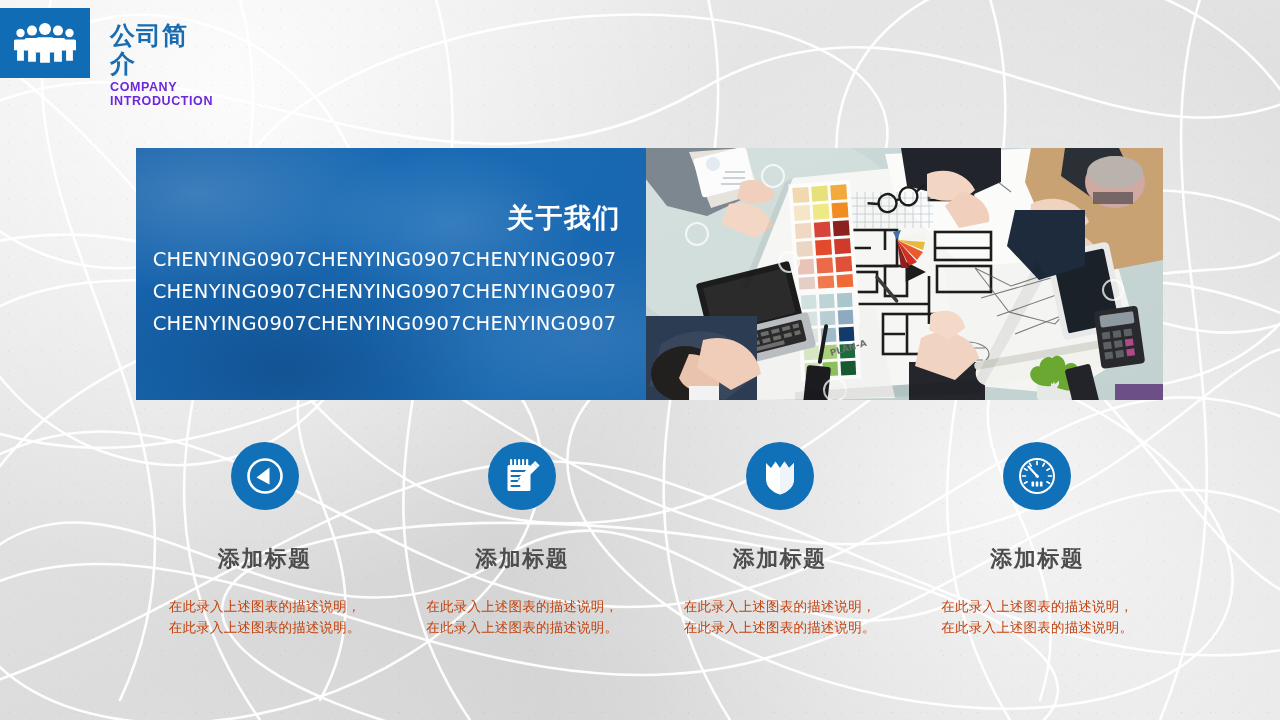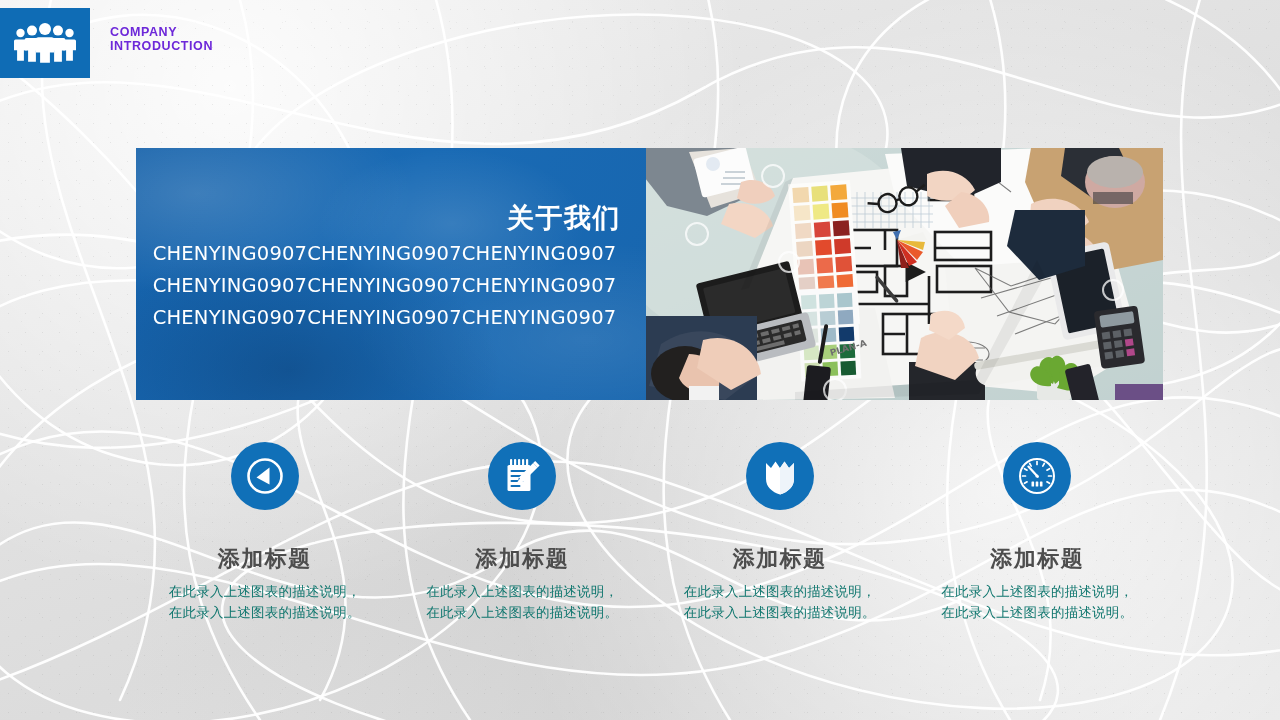--- a/index.html
+++ b/index.html
@@ -123,21 +123,21 @@
     right: 25px; top: 52px;
     font-size: 27px;
     font-weight: bold;
     color: #ffffff;
     letter-spacing: 1.5px;
     font-family: "DejaVu Sans", "Liberation Sans", sans-serif;
   }
   .panel-body {
     position: absolute;
     left: 0; right: 13px;
-    top: 90px;
+    top: 96px;
     text-align: center;
     color: #ffffff;
     font-size: 19.5px;
     line-height: 32px;
     letter-spacing: .2px;
     font-family: "DejaVu Sans", "Liberation Sans", sans-serif;
   }
   .panel-body div { white-space: nowrap; }
 
   
@@ -165,25 +165,25 @@
 
   .card-title {
     margin-top: 34px;
     font-size: 22px;
     font-weight: bold;
     color: #4d4d4d;
     letter-spacing: 1.5px;
     font-family: "DejaVu Sans", "Liberation Sans", sans-serif;
   }
   .card-desc {
-    margin-top: 7px;
+    margin-top: 22px;
     width: 192px;
     font-size: 13.5px;
     line-height: 21px;
-    color: #0f766e;
+    color: #c2410c;
     letter-spacing: .2px;
     font-family: "DejaVu Sans", "Liberation Sans", sans-serif;
     text-align: center;
   }
 </style>
 </head>
 <body>
 
 <div id="slide">
 
@@ -241,20 +241,21 @@
             <path d="M38.5,15h11a1.9,1.9 0 0 1 1.9,1.9v10.6h-3.5v11.3h-7.8v-11.3h-3.5v-10.6a1.9,1.9 0 0 1 1.9,-1.9z"></path>
 
             <circle cx="55.5" cy="10" r="4.2"></circle>
             <path d="M50.6,16.5h9.8a1.6,1.6 0 0 1 1.6,1.6v9.2h-3.1v10.4h-6.8v-10.4h-3.1v-9.2a1.6,1.6 0 0 1 1.6,-1.6z"></path>
           </g>
         </svg>
       </span>
     </div>
 
     <div class="header-titles">
+      <div class="header-title-cn">公司简介</div>
       <div class="header-title-en">COMPANY INTRODUCTION</div>
     </div>
   </div>
 
   <div class="banner">
 
     <div class="photo">
       <svg width="518" height="252" viewBox="0 0 518 252" xmlns="http://www.w3.org/2000/svg">
         <defs>
           <clipPath id="photoClip">

